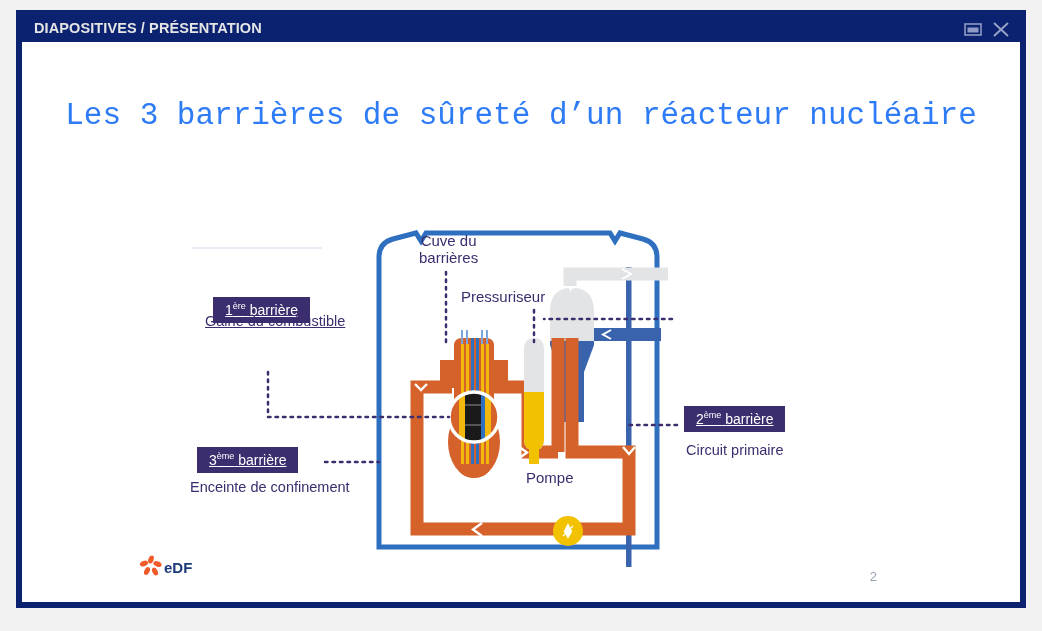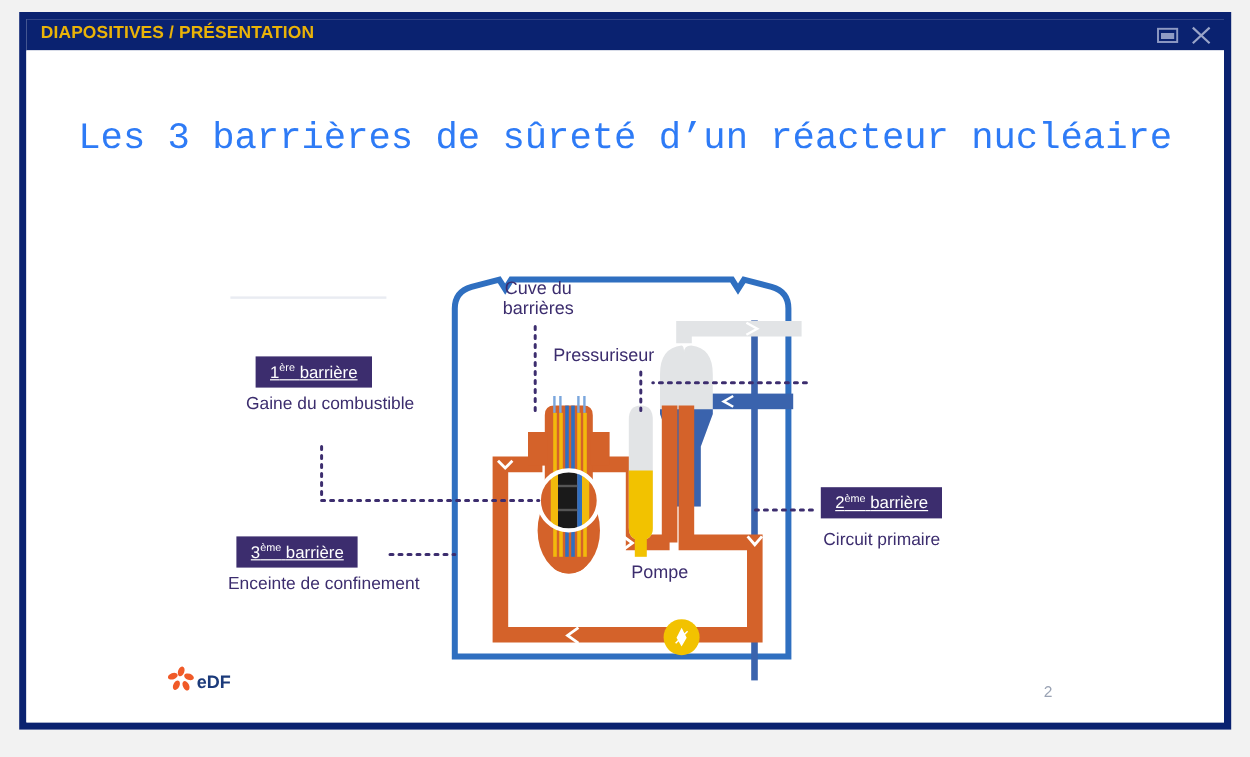--- a/index.html
+++ b/index.html
@@ -25,21 +25,21 @@
     background: #ffffff;
     border: 6px solid #0a2270;
     box-sizing: border-box;
   }
   #titlebar {
     position: absolute;
     left: 0; top: 0;
     width: 100%;
     height: 26px;
     background: #0a2270;
-    color: #eab308;
+    color: #e5e5e5;
   }
   #titlebar-text {
     position: absolute;
     left: 12px;
     top: 4px;
     font-size: 14.5px;
     font-weight: bold;
     letter-spacing: 0.1px;
     white-space: nowrap;
   }
@@ -134,21 +134,21 @@
   .part-label {
     position: absolute;
     color: #3c2d6e;
     font-size: 15px;
     line-height: 17px;
     white-space: nowrap;
     font-family: "Liberation Sans", sans-serif;
   }
 
   #lbl1-box { left: 191px; top: 255px; }
-  #lbl1-sub { left: 183px; top: 287px; }
+  #lbl1-sub { left: 183px; top: 271px; text-decoration: underline; }
   #lbl3-box { left: 175px; top: 405px; }
   #lbl3-sub { left: 168px; top: 437px; }
   #lbl2-box { left: 662px; top: 364px; }
   #lbl2-sub { left: 664px; top: 400px; }
 
   #lbl-cuve      { left: 397px; top: 190px; text-align: center; }
   #lbl-press     { left: 439px; top: 246px; }
   #lbl-gen       { left: 656px; top: 243px; line-height: 18px; }
   #lbl-pompe     { left: 504px; top: 427px; }
 </style>

